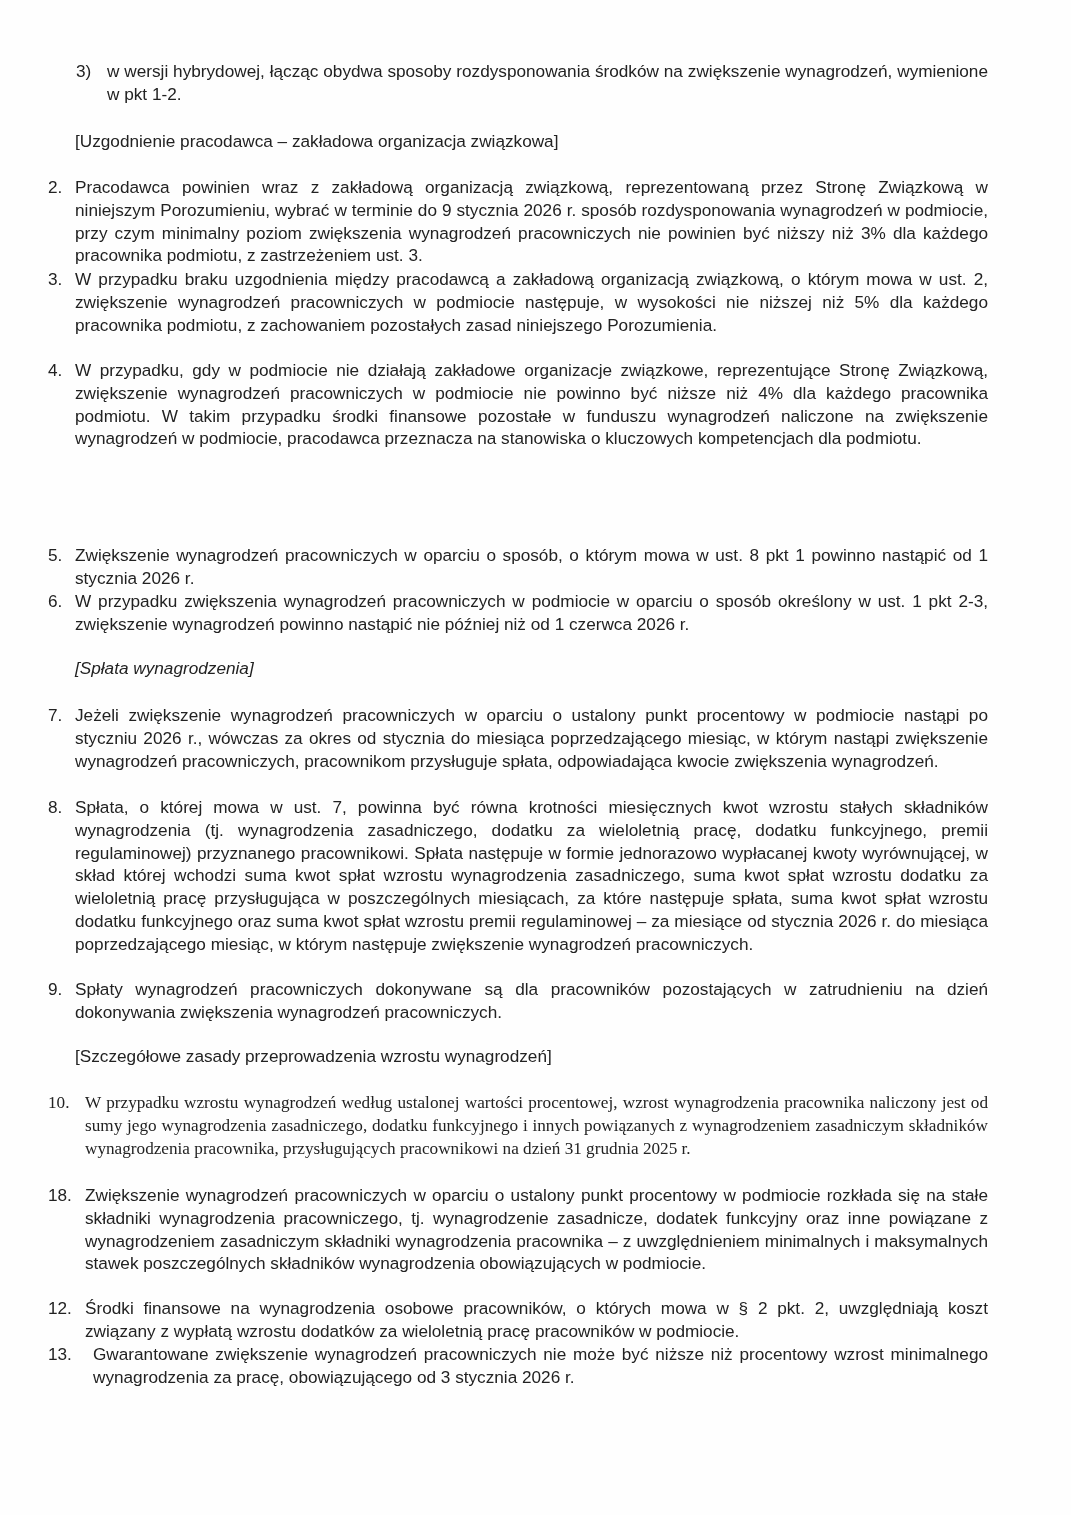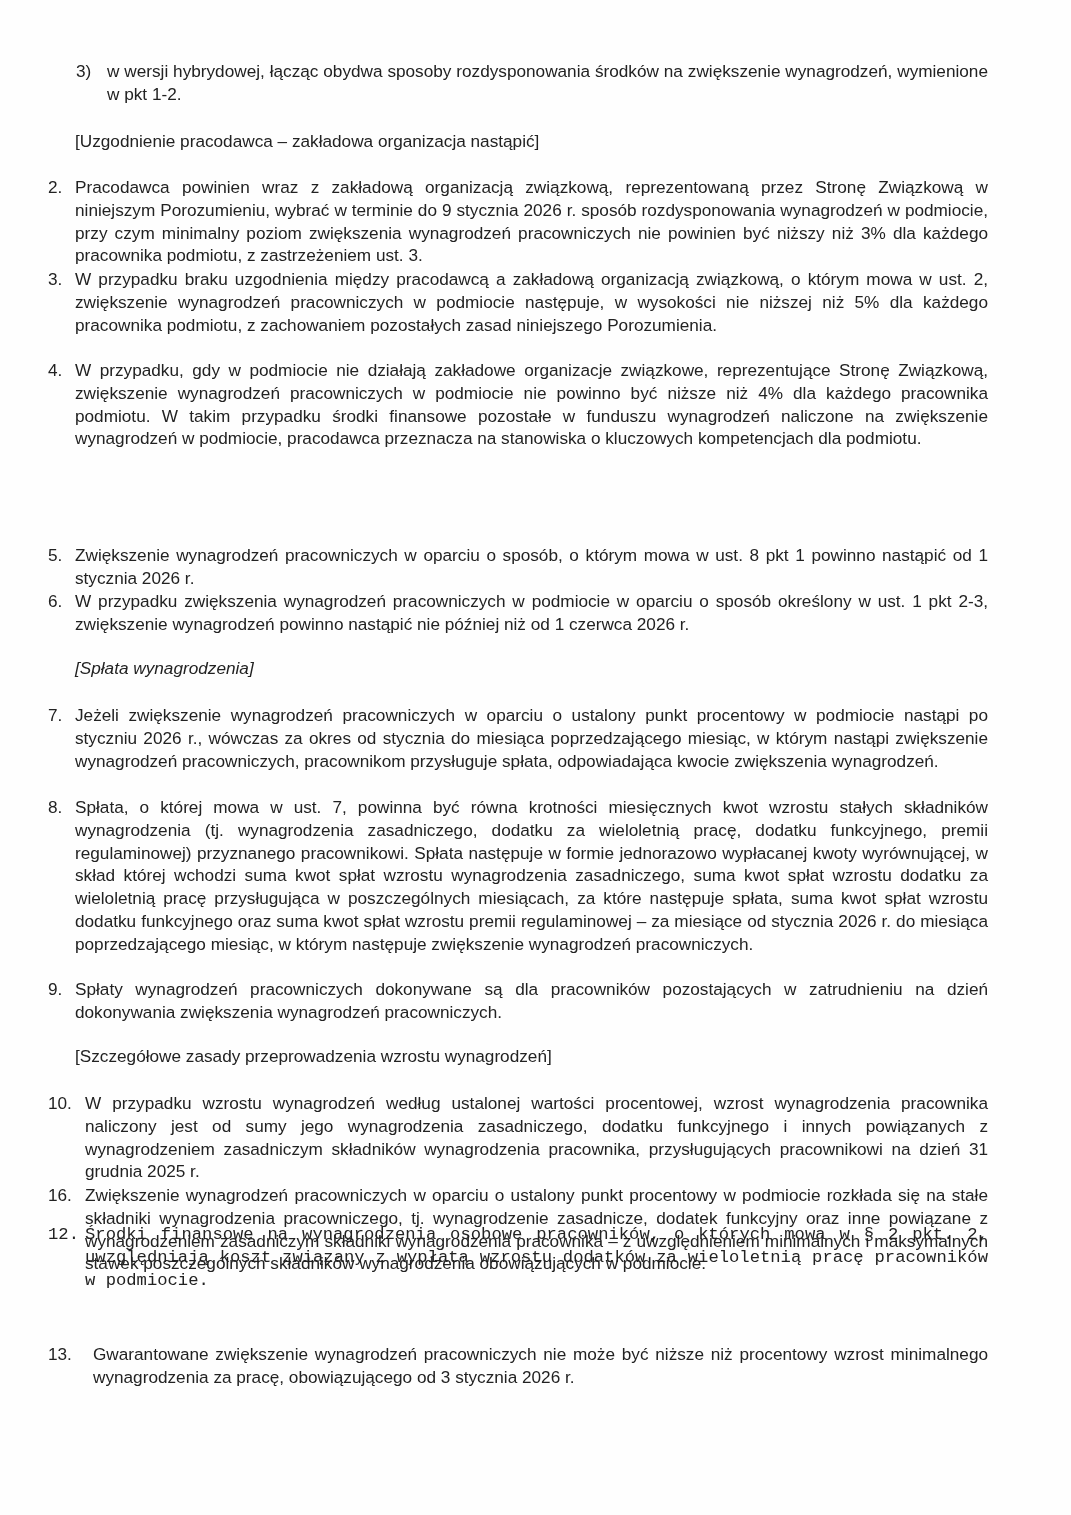--- a/index.html
+++ b/index.html
@@ -59,21 +59,21 @@
 </head>
 <body>
 
 <div class="page">
 
   <div class="block sub-item" style="top:60px;">
     <span class="num">3)</span>
     <span class="txt">w wersji hybrydowej, łącząc obydwa sposoby rozdysponowania środków na zwiększenie wynagrodzeń, wymienione w pkt 1-2.</span>
   </div>
 
-  <div class="block heading" style="top:130px;">[Uzgodnienie pracodawca – zakładowa organizacja nastąpić]</div>
+  <div class="block heading" style="top:130px;">[Uzgodnienie pracodawca – zakładowa organizacja związkowa]</div>
 
   <div class="block item" style="top:176px;">
     <span class="num">2.</span>
     <span class="txt">Pracodawca powinien wraz z zakładową organizacją związkową, reprezentowaną przez Stronę Związkową w niniejszym Porozumieniu, wybrać w terminie do 9 stycznia 2026 r. sposób rozdysponowania wynagrodzeń w podmiocie, przy czym minimalny poziom zwiększenia wynagrodzeń pracowniczych nie powinien być niższy niż 3% dla każdego pracownika podmiotu, z zastrzeżeniem ust. 3.</span>
   </div>
 
   <div class="block item" style="top:268px;">
     <span class="num">3.</span>
     <span class="txt">W przypadku braku uzgodnienia między pracodawcą a zakładową organizacją związkową, o którym mowa w ust. 2, zwiększenie wynagrodzeń pracowniczych w podmiocie następuje, w wysokości nie niższej niż 5% dla każdego pracownika podmiotu, z zachowaniem pozostałych zasad niniejszego Porozumienia.</span>
   </div>
@@ -106,31 +106,31 @@
     <span class="txt">Spłata, o której mowa w ust. 7, powinna być równa krotności miesięcznych kwot wzrostu stałych składników wynagrodzenia (tj. wynagrodzenia zasadniczego, dodatku za wieloletnią pracę, dodatku funkcyjnego, premii regulaminowej) przyznanego pracownikowi. Spłata następuje w formie jednorazowo wypłacanej kwoty wyrównującej, w skład której wchodzi suma kwot spłat wzrostu wynagrodzenia zasadniczego, suma kwot spłat wzrostu dodatku za wieloletnią pracę przysługująca w poszczególnych miesiącach, za które następuje spłata, suma kwot spłat wzrostu dodatku funkcyjnego oraz suma kwot spłat wzrostu premii regulaminowej – za miesiące od stycznia 2026 r. do miesiąca poprzedzającego miesiąc, w którym następuje zwiększenie wynagrodzeń pracowniczych.</span>
   </div>
 
   <div class="block item" style="top:978px;">
     <span class="num">9.</span>
     <span class="txt">Spłaty wynagrodzeń pracowniczych dokonywane są dla pracowników pozostających w zatrudnieniu na dzień dokonywania zwiększenia wynagrodzeń pracowniczych.</span>
   </div>
 
   <div class="block heading" style="top:1045px;">[Szczegółowe zasady przeprowadzenia wzrostu wynagrodzeń]</div>
 
-  <div class="block item wide" style="top:1092px;">
+  <div class="block item wide" style="top:1092px;font-family:Liberation Serif, serif;">
     <span class="num">10.</span>
     <span class="txt">W przypadku wzrostu wynagrodzeń według ustalonej wartości procentowej, wzrost wynagrodzenia pracownika naliczony jest od sumy jego wynagrodzenia zasadniczego, dodatku funkcyjnego i innych powiązanych z wynagrodzeniem zasadniczym składników wynagrodzenia pracownika, przysługujących pracownikowi na dzień 31 grudnia 2025 r.</span>
   </div>
 
   <div class="block item wide" style="top:1184px;">
-    <span class="num">16.</span>
+    <span class="num">18.</span>
     <span class="txt">Zwiększenie wynagrodzeń pracowniczych w oparciu o ustalony punkt procentowy w podmiocie rozkłada się na stałe składniki wynagrodzenia pracowniczego, tj. wynagrodzenie zasadnicze, dodatek funkcyjny oraz inne powiązane z wynagrodzeniem zasadniczym składniki wynagrodzenia pracownika – z uwzględnieniem minimalnych i maksymalnych stawek poszczególnych składników wynagrodzenia obowiązujących w podmiocie.</span>
   </div>
 
-  <div class="block item wide" style="top:1224px;font-family:Liberation Mono, monospace;">
+  <div class="block item wide" style="top:1297px;">
     <span class="num">12.</span>
     <span class="txt">Środki finansowe na wynagrodzenia osobowe pracowników, o których mowa w § 2 pkt. 2, uwzględniają koszt związany z wypłatą wzrostu dodatków za wieloletnią pracę pracowników w podmiocie.</span>
   </div>
 
   <div class="block item wide" style="top:1343px;gap:8px;">
     <span class="num">13.</span>
     <span class="txt">Gwarantowane zwiększenie wynagrodzeń pracowniczych nie może być niższe niż procentowy wzrost minimalnego wynagrodzenia za pracę, obowiązującego od 3 stycznia 2026 r.</span>
   </div>
 
 </div>

